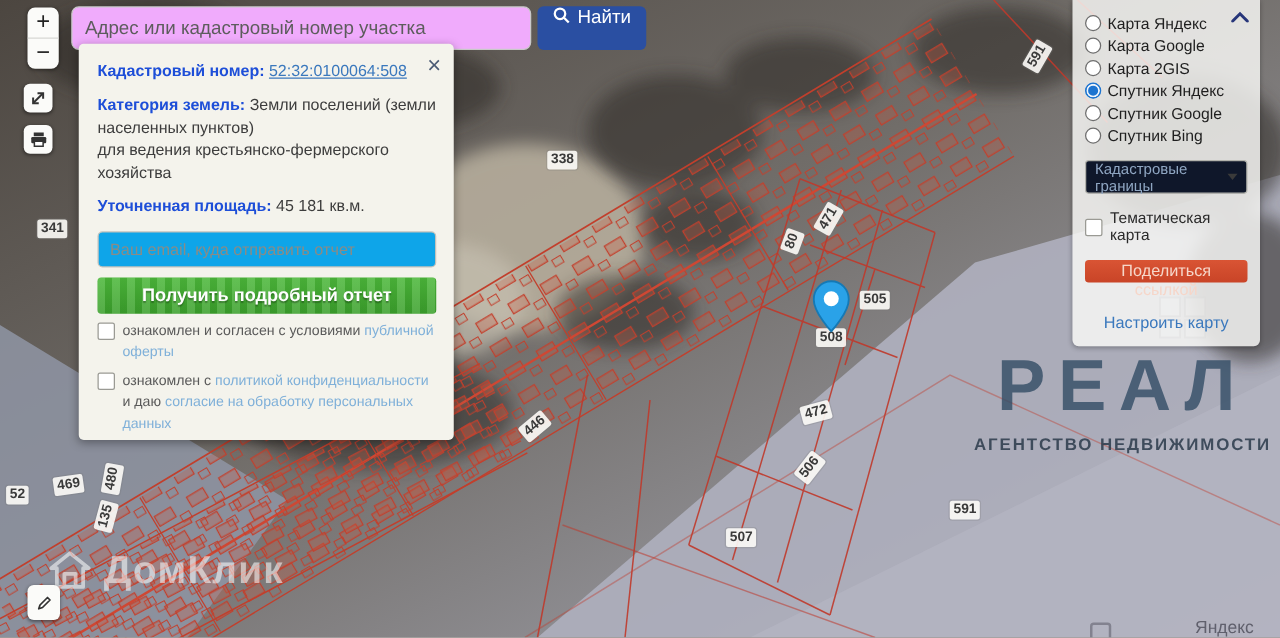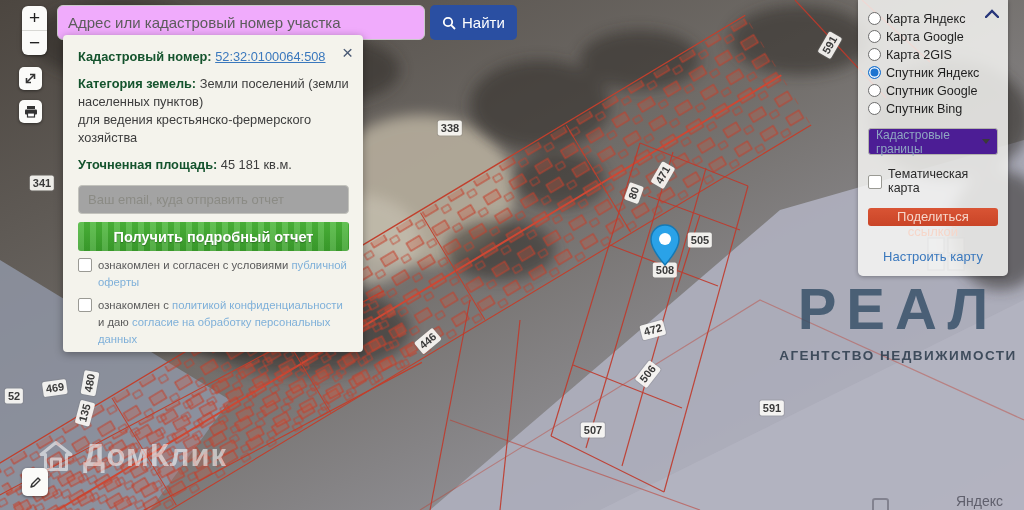--- a/index.html
+++ b/index.html
@@ -25,40 +25,40 @@
   .wm-window{position:absolute;left:926px;top:236px;z-index:4;opacity:0.55;}
   .wm-yandex{position:absolute;left:956px;top:493px;z-index:4;font-size:14px;color:rgba(75,75,88,0.8);}
   .wm-dot{position:absolute;left:872px;top:498px;z-index:4;width:13px;height:12px;border:2px solid rgba(110,110,122,0.7);border-radius:3px;}
 
   
   .searchbar{position:absolute;left:57px;top:5px;z-index:10;display:flex;}
   .search-input{width:346px;height:33px;border:1px solid #c9c9c9;border-radius:6px;background:#f0abfc;
     padding:0 10px;font-size:15px;color:#333;font-family:"Liberation Sans",sans-serif;outline:none;}
   .search-input::placeholder{color:#5c5c5c;opacity:1;}
   .search-btn{margin-left:5px;height:35px;padding:0 12px;background:#2a4fa2;border:none;border-radius:5px;
-    color:#fff;font-size:15px;display:flex;align-items:center;gap:6px;cursor:pointer;font-family:"Liberation Sans",sans-serif;}
+    color:#fff;font-size:15px;display:flex;gap:6px;cursor:pointer;font-family:"Liberation Sans",sans-serif;}
 
   
   .zoomctl{position:absolute;left:22px;top:6px;z-index:10;width:25px;background:#fbfbf9;border-radius:6px;
     box-shadow:0 1px 3px rgba(0,0,0,0.45);overflow:hidden;}
   .zoomctl .zbtn{height:24px;display:flex;align-items:center;justify-content:center;font-size:19px;color:#222;cursor:pointer;}
   .zoomctl .zdiv{height:1px;background:#d8d8d4;}
   .sqbtn{position:absolute;z-index:10;width:23px;height:23px;background:#fbfbf9;border-radius:5px;
     box-shadow:0 1px 3px rgba(0,0,0,0.45);display:flex;align-items:center;justify-content:center;cursor:pointer;}
 
   
   .popup{position:absolute;left:63px;top:35px;width:300px;height:317px;z-index:11;background:#f4f3ec;
     border-radius:4px;box-shadow:0 2px 8px rgba(0,0,0,0.35);padding:13px 14px 10px 15px;box-sizing:border-box;
     font-size:12.8px;color:#3d3d3d;line-height:1.4;}
   .popup .close{position:absolute;right:10px;top:8px;font-size:19px;color:#4a5a74;cursor:pointer;line-height:1;}
-  .popup b{color:#14532d;}
+  .popup b{color:#1d4ed8;}
   .popup .row{margin-bottom:9px;}
   .link{color:#3a78bd;text-decoration:underline;cursor:pointer;}
   .email-input{width:100%;box-sizing:border-box;height:29px;border:1px solid #c2c2bc;border-radius:4px;
-    background:#a3a3a3;padding:0 9px;font-size:13px;color:#444;font-family:"Liberation Sans",sans-serif;outline:none;margin:3px 0 8px 0;}
+    background:#0ea5e9;padding:0 9px;font-size:13px;color:#444;font-family:"Liberation Sans",sans-serif;outline:none;margin:3px 0 8px 0;}
   .email-input::placeholder{color:#8b8b85;opacity:1;}
   .green-btn{width:100%;height:29px;border:none;border-radius:3px;cursor:pointer;
     background:linear-gradient(#4cb83a,#3ba02c);color:#fff;font-size:14.5px;font-weight:bold;
     font-family:"Liberation Sans",sans-serif;text-shadow:0 1px 1px rgba(0,0,0,0.3);position:relative;overflow:hidden;}
   .green-btn::before{content:"";position:absolute;inset:0;
     background:repeating-linear-gradient(90deg,rgba(255,255,255,0.13) 0 6px,rgba(0,0,0,0.06) 6px 12px);}
   .green-btn span{position:relative;}
   .cbrow{display:flex;gap:6px;margin-top:6px;font-size:11.3px;color:#5a5a5a;line-height:1.5;}
   .cb{flex:0 0 auto;width:12px;height:12px;border:1px solid #9a9a94;border-radius:2px;background:#fff;margin-top:1px;cursor:pointer;}
   .slink{color:#7fb0d9;cursor:pointer;}
@@ -66,21 +66,21 @@
   .center-links div{margin-top:5px;}
 
   
   .layers{position:absolute;left:858px;top:0;width:150px;z-index:10;background:rgba(250,250,248,0.82);
     border-radius:0 0 5px 5px;box-shadow:0 1px 4px rgba(0,0,0,0.3);padding:8px 10px 12px 10px;box-sizing:border-box;}
   .chev-up{position:absolute;right:9px;top:9px;cursor:pointer;}
   .radio-row{display:flex;gap:5px;margin:4px 0;cursor:pointer;}
   .radio{width:13px;height:13px;border:1.5px solid #6d6d6d;border-radius:50%;background:#fff;box-sizing:border-box;}
   .radio.sel{background:#1d74d0;border-color:#1d74d0;box-shadow:inset 0 0 0 1.5px #eef4fb;}
   .radio-label{font-size:12.6px;color:#1f1f1f;}
-  .select{margin-top:12px;height:25px;border:1px solid #b3b3ad;border-radius:3px;background:#4c1d95;
+  .select{margin-top:12px;height:25px;border:1px solid #b3b3ad;border-radius:3px;background:#0f172a;
     display:flex;align-items:center;justify-content:space-between;padding:0 7px;cursor:pointer;}
   .select .val{font-size:12px;color:#8fa6c2;}
   .select .car{width:0;height:0;border-left:4px solid transparent;border-right:4px solid transparent;border-top:5px solid #3a3a3a;}
   .thematic{display:flex;align-items:center;gap:6px;margin-top:12px;font-size:12.4px;color:#2a2a2a;}
   .share-btn{margin-top:13px;width:100%;height:18px;border:none;border-radius:3px;cursor:pointer;
     background:linear-gradient(#d95434,#c94427);color:#f6d6c9;font-size:13px;font-family:"Liberation Sans",sans-serif;}
   .cfg-link{margin-top:9px;text-align:center;font-size:13px;}
   .cfg-link span{color:#3a78bd;cursor:pointer;}
 </style>
 </head>

